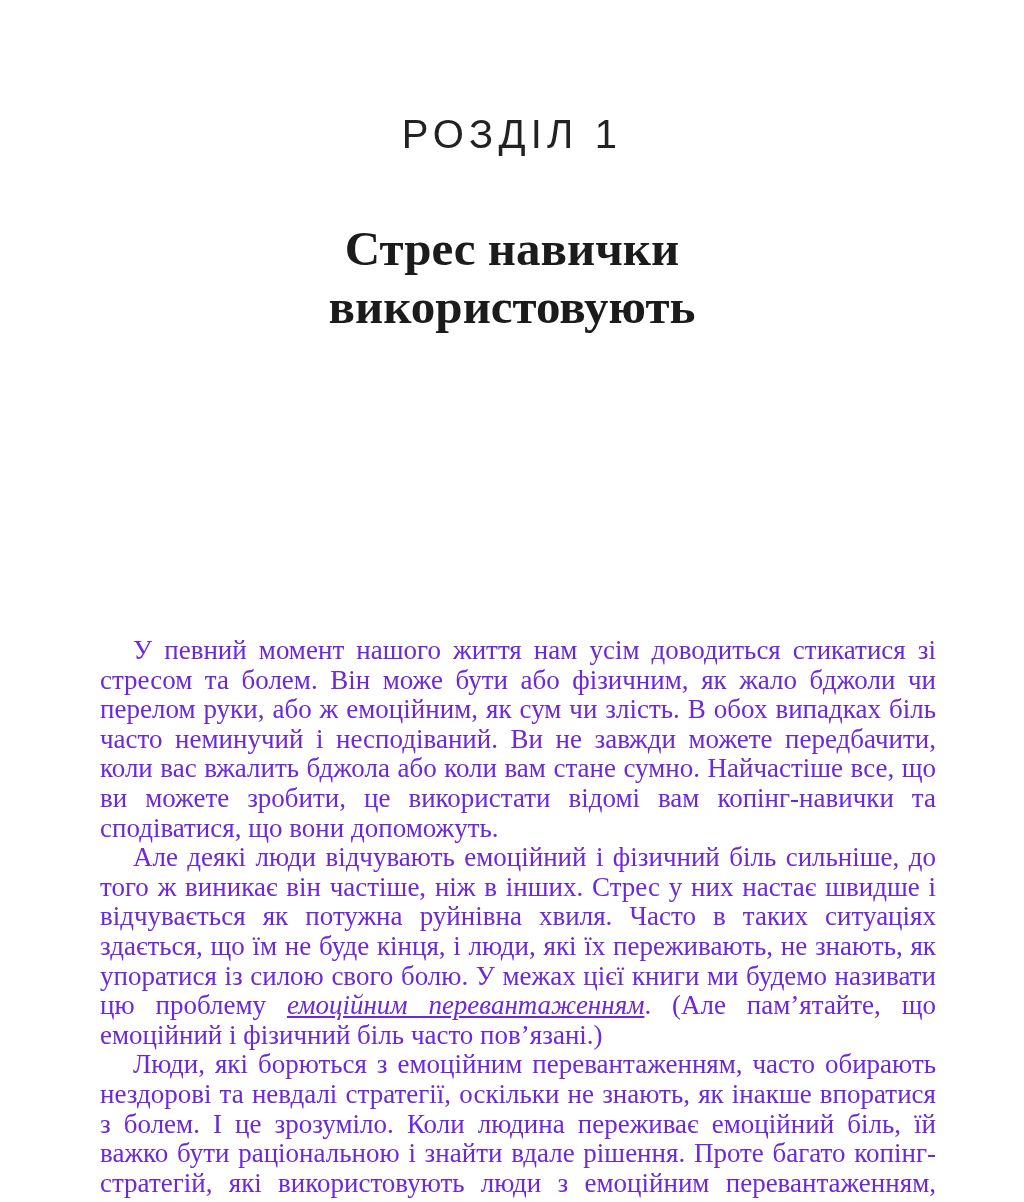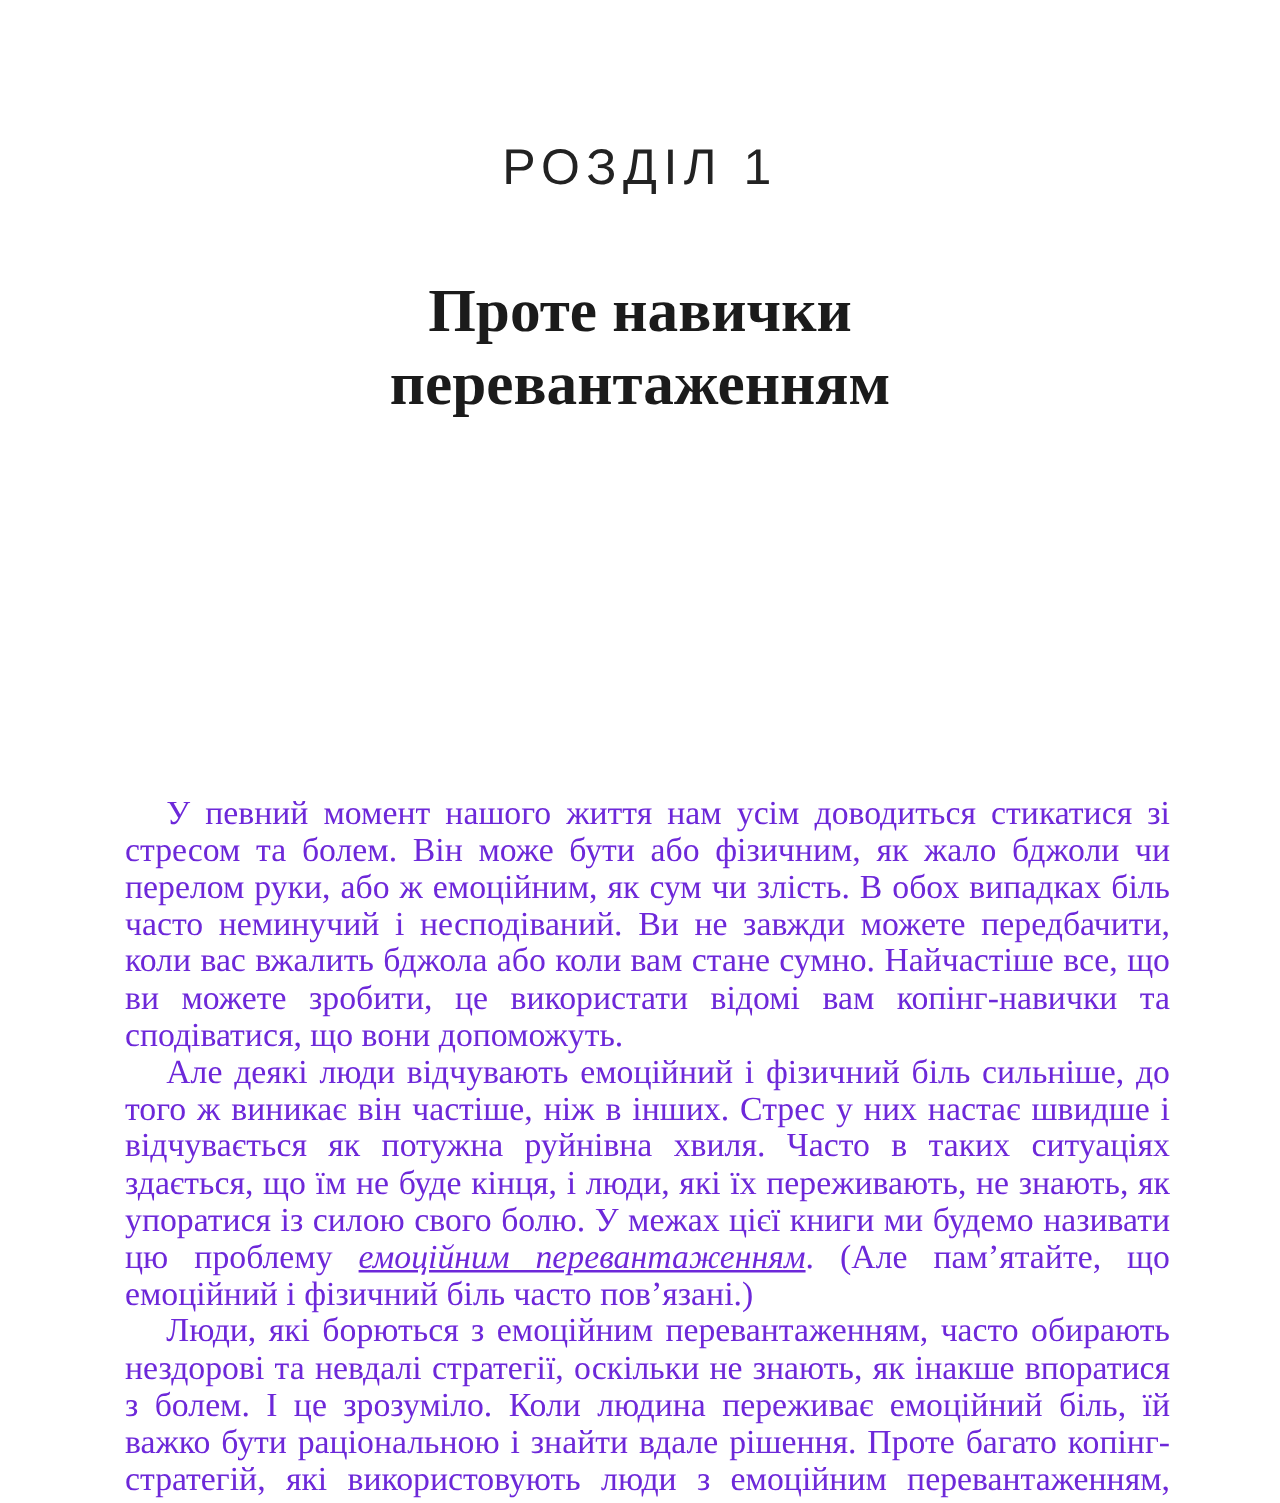--- a/index.html
+++ b/index.html
@@ -78,22 +78,22 @@
   .italic { font-style: italic; text-decoration: underline; }
 </style>
 </head>
 <body>
 
 <div class="page">
 
   <div class="chapter-label">РОЗДІЛ 1</div>
 
   <div class="page-title">
-    <div>Проте навички</div>
-    <div>перевантаженням</div>
+    <div>Стрес навички</div>
+    <div>використовують</div>
   </div>
 
 
   <div class="body-text">
     <p>У певний момент нашого життя нам усім доводиться стикатися зі стресом та болем. Він може бути або фізичним, як жало бджоли чи перелом руки, або ж емоційним, як сум чи злість. В обох випадках біль часто неминучий і несподіваний. Ви не завжди можете передбачити, коли вас вжалить бджола або коли вам стане сумно. Найчастіше все, що ви можете зробити, це використати відомі вам копінг-навички та сподіватися, що вони допоможуть.</p>
     <p><span>Але деякі люди відчувають емоційний і фізичний біль сильніше, до того ж виникає він частіше, ніж в інших. Стрес у них настає швидше і відчувається як потужна руйнівна хвиля. Часто в таких ситуаціях здається, що їм не буде кінця, і люди, які їх переживають, не знають, як упоратися із силою свого болю. У межах цієї книги ми будемо називати цю проблему </span><span class="italic">емоційним перевантаженням</span><span>. (Але пам’ятайте, що емоційний і фізичний біль часто пов’язані.)</span></p>
     <p>Люди, які борються з емоційним перевантаженням, часто обирають нездорові та невдалі стратегії, оскільки не знають, як інакше впоратися з болем. І це зрозуміло. Коли людина переживає емоційний біль, їй важко бути раціональною і знайти вдале рішення. Проте багато копінг-стратегій, які використовують люди з емоційним перевантаженням, лише погіршують ситуацію.</p>
   </div>
 
 </div>

